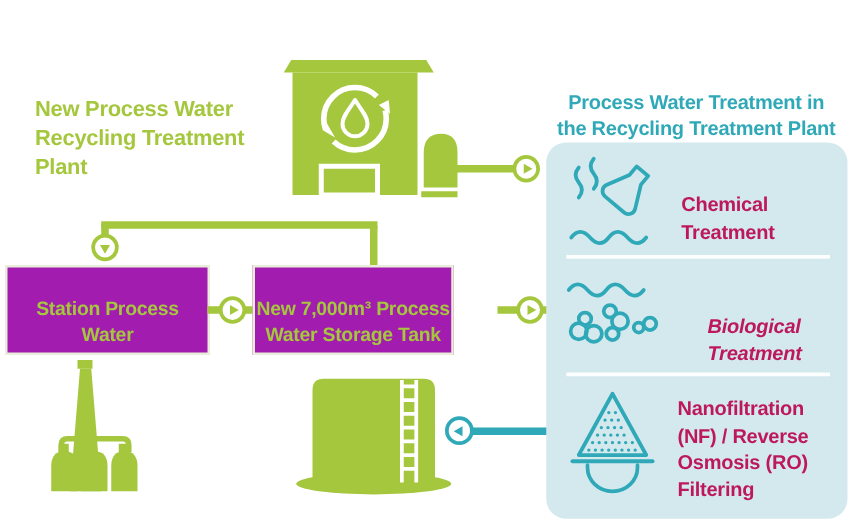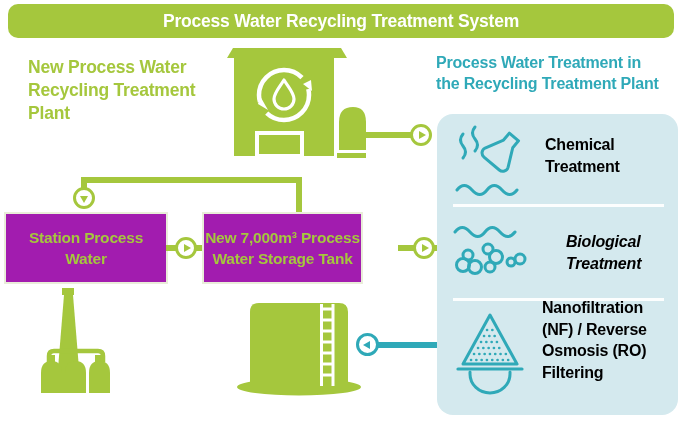--- a/index.html
+++ b/index.html
@@ -1,43 +1,43 @@
 <!DOCTYPE html>
 <html><head>
 <meta charset="utf-8">
 <style>
   html,body{margin:0;padding:0;background:#fff;}
   .stage{
     position:relative;width:682px;height:422px;background:#fff;overflow:hidden;
     font-family:"Liberation Sans",sans-serif;font-weight:bold;
   }
-  .ml{white-space:pre-line;}
+  .ml{white-space:pre-line;margin-top:20px;}
   
   .banner{
     position:absolute;left:8px;top:4px;width:666px;height:34px;
     background:#a5c73d;border-radius:10px;
     display:flex;align-items:center;justify-content:center;
     color:#fff;font-size:17.5px;letter-spacing:-0.2px;
   }
   
   .plant-heading{
     position:absolute;left:28px;top:56px;width:212px;
     color:#a5c73d;font-size:17.5px;line-height:23px;letter-spacing:-0.2px;
   }
   .treat-heading{
-    position:absolute;left:436px;top:52px;width:242px;
+    position:absolute;left:436px;top:52px;width:242px;text-align:center;
     color:#2fa9b8;font-size:16px;line-height:21px;letter-spacing:-0.2px;
   }
   
   .panel{
     position:absolute;left:437px;top:114px;width:241px;height:301px;
     background:#d4e9ee;border-radius:16px;
   }
   .divider{position:absolute;width:211px;height:3px;background:rgba(255,255,255,0.92);left:453px;}
-  .item-label{position:absolute;color:#000000;font-size:16px;line-height:21.5px;letter-spacing:-0.2px;}
+  .item-label{position:absolute;color:#be185d;font-size:16px;line-height:21.5px;letter-spacing:-0.2px;}
   
   .flow-box{
     position:absolute;background:#a21caf;border:2px solid #e9edd9;box-sizing:border-box;
     display:flex;align-items:center;justify-content:center;text-align:center;
     color:#a5c73d;font-size:15.5px;line-height:21px;letter-spacing:-0.2px;
   }
   
   .line-g{position:absolute;background:#a5c73d;}
   .line-t{position:absolute;background:#2fa9b8;}
   .arrow-circle{
@@ -49,23 +49,20 @@
   .tri-right{width:0;height:0;border-top:4.5px solid transparent;border-bottom:4.5px solid transparent;border-left:7px solid #a5c73d;margin-left:2px;}
   .tri-down{width:0;height:0;border-left:4.5px solid transparent;border-right:4.5px solid transparent;border-top:7px solid #a5c73d;margin-top:2px;}
   .tri-left{width:0;height:0;border-top:4.5px solid transparent;border-bottom:4.5px solid transparent;border-right:7px solid #2fa9b8;margin-right:2px;}
   .abs{position:absolute;}
 </style>
 </head>
 <body>
 
 <div class="stage">
 
-  <div class="banner">
-    <span>Process Water Recycling Treatment System</span>
-  </div>
 
   <div class="plant-heading ml">New Process Water
 Recycling Treatment
 Plant</div>
 
   <svg class="abs" style="left:227px;top:46px;" width="145" height="112" viewBox="0 0 145 112">
     <polygon points="6,2 114,2 120,12 0,12" fill="#a5c73d"></polygon>
     <rect x="7" y="12" width="100" height="98" fill="#a5c73d"></rect>
     <path d="M112,104 V76 q0,-15 14,-15 q13,0 13,15 v28 z" fill="#a5c73d"></path>
     <rect x="110" y="107" width="29" height="5" fill="#a5c73d"></rect>

